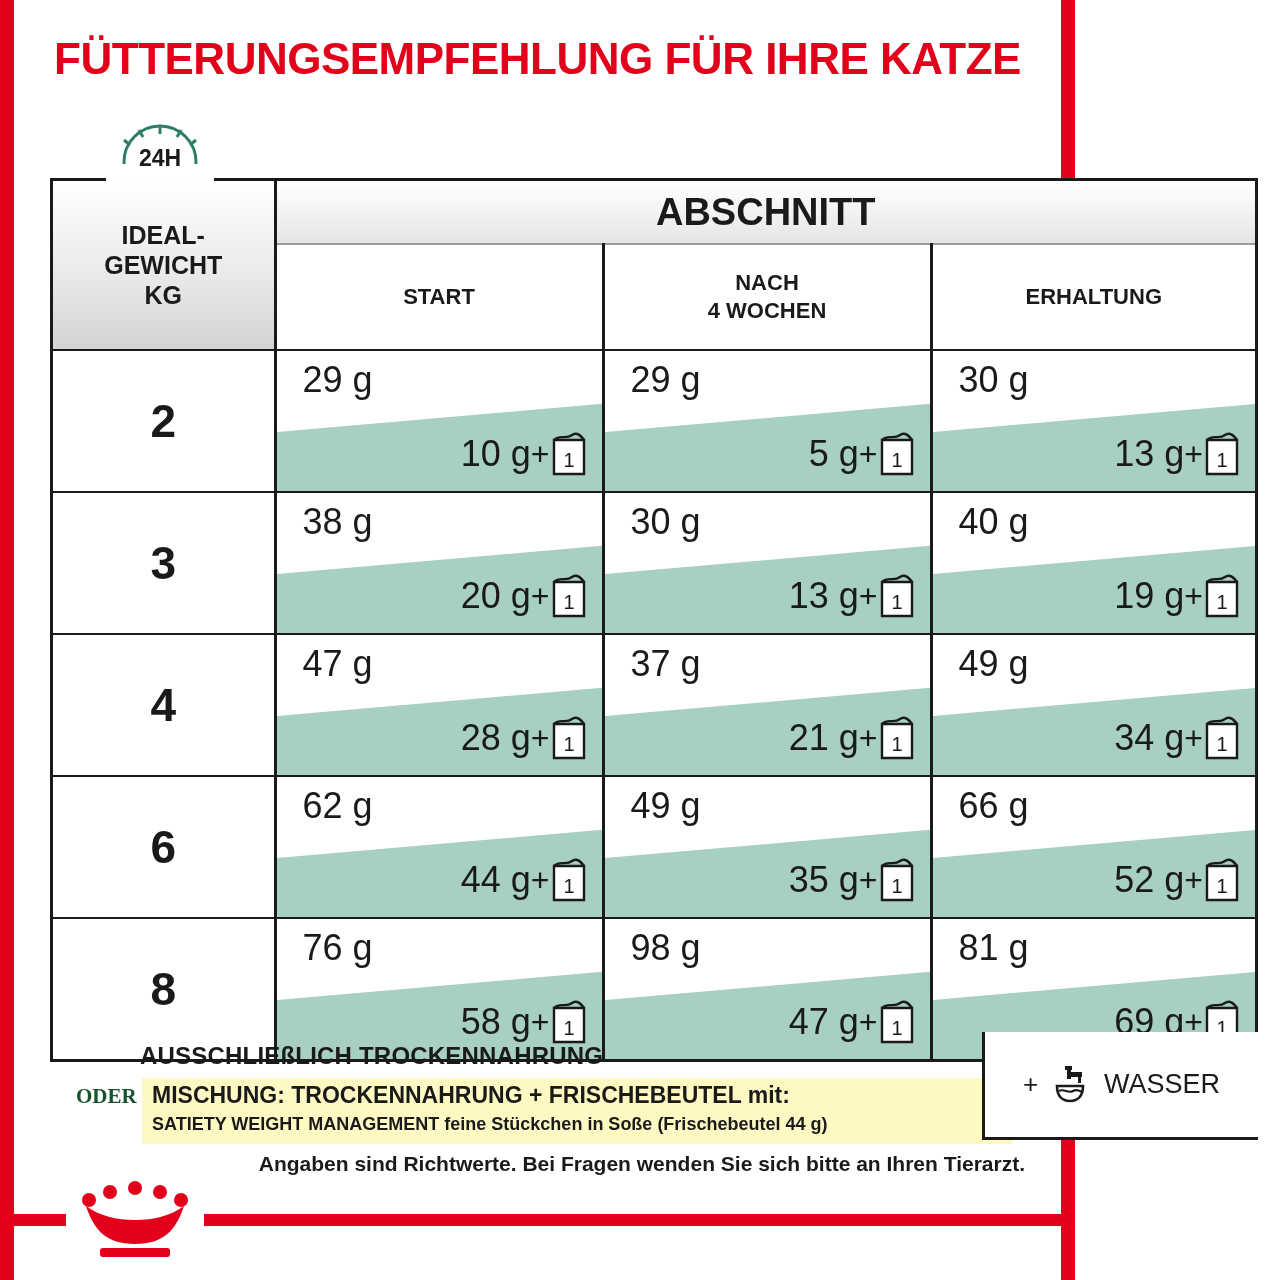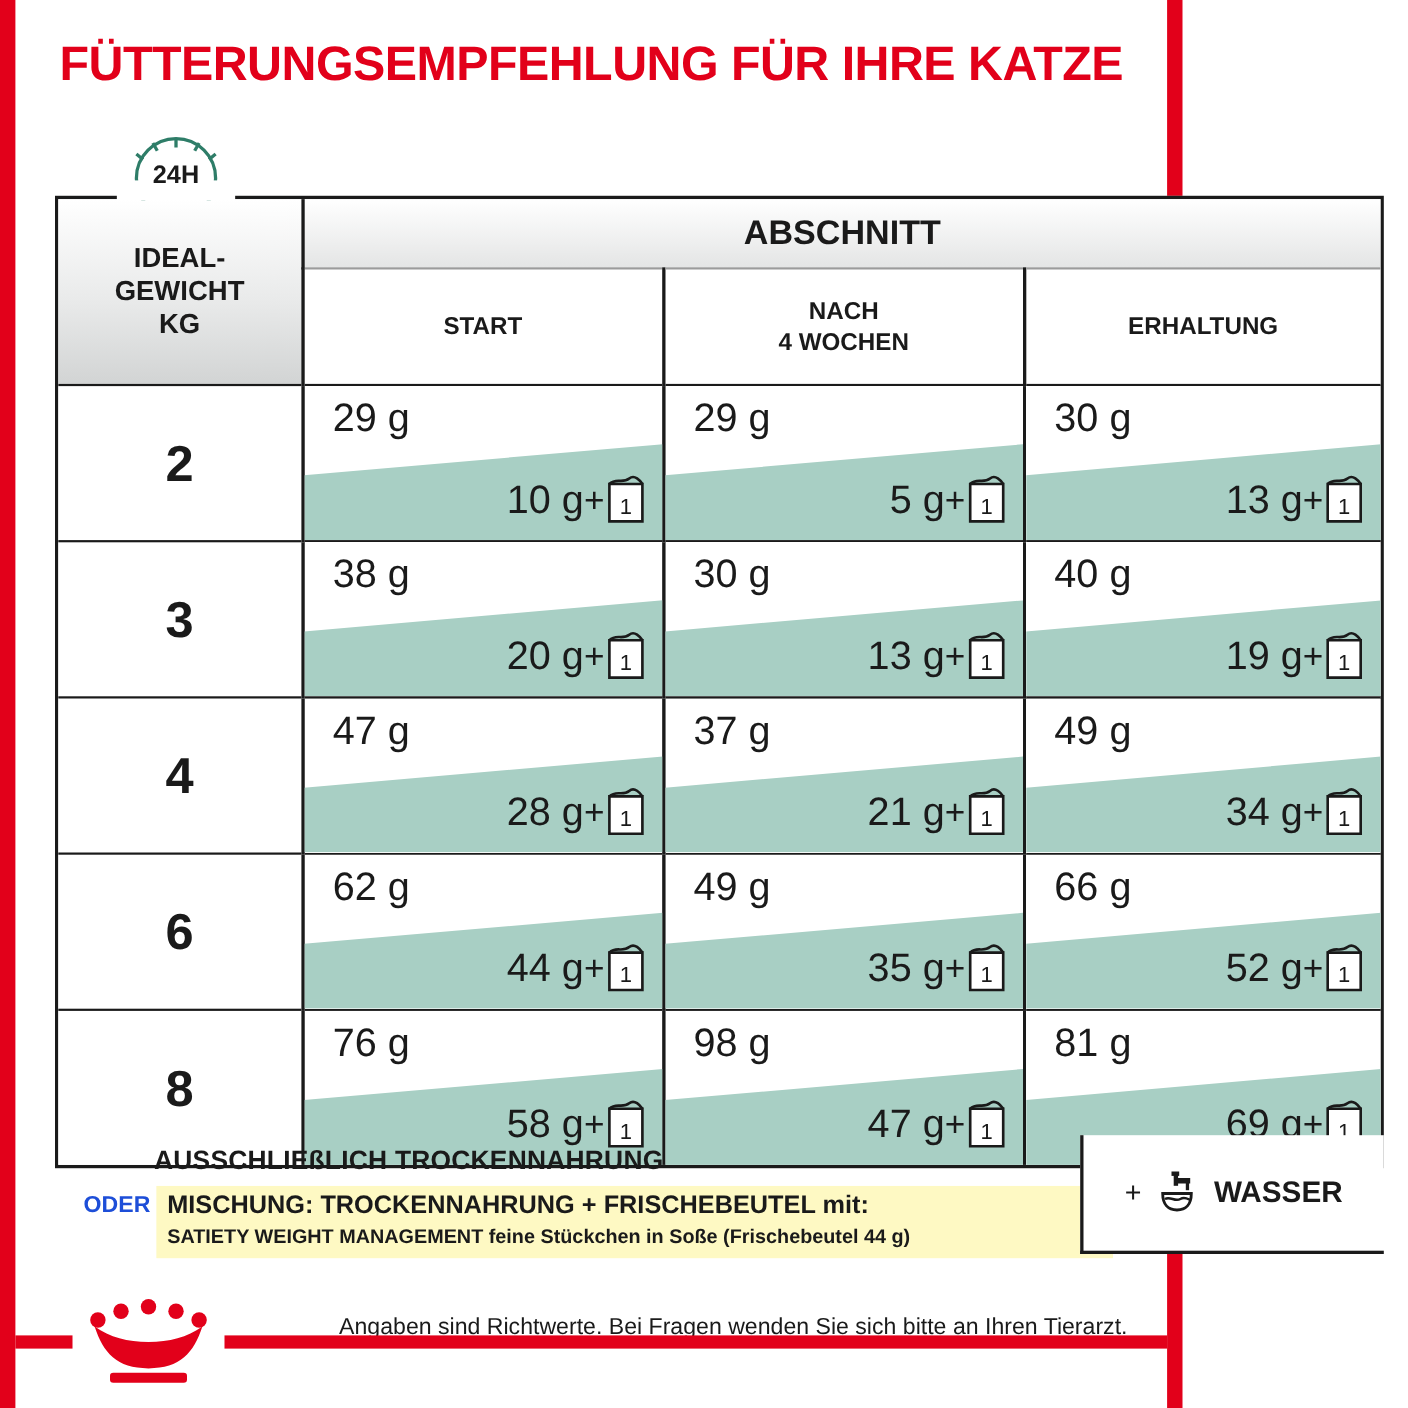--- a/index.html
+++ b/index.html
@@ -68,21 +68,21 @@
     font-size: 25px;
     line-height: 30px;
     color: #1a1a1a;
     border-right: 3px solid #1a1a1a;
     height: 168px;
   }
   .hdr-section {
     background: linear-gradient(to bottom, #ffffff 0%, #e4e5e5 100%);
     text-align: center;
     font-weight: bold;
-    font-size: 31px;
+    font-size: 38px;
     color: #1a1a1a;
     height: 62px;
     vertical-align: middle;
   }
   .hdr-sub {
     background: #ffffff;
     text-align: center;
     font-weight: bold;
     font-size: 22px;
     line-height: 28px;
@@ -161,21 +161,22 @@
     top: 1036px;
     width: 1208px;
     height: 108px;
   }
   .oder {
     position: absolute;
     left: 26px;
     top: 48px;
     font-weight: bold;
     font-size: 21px;
-    color: #1d4ed8;
+    color: #14532d;
+    font-family: Liberation Serif, serif;
   }
   .dryonly {
     position: absolute;
     left: 90px;
     top: 6px;
     font-weight: bold;
     font-size: 24px;
     color: #1a1a1a;
     letter-spacing: 0.2px;
   }
@@ -213,30 +214,29 @@
     border-left: 3px solid #1a1a1a;
     border-bottom: 3px solid #1a1a1a;
     box-sizing: border-box;
     background: #fff;
     display: flex;
     align-items: center;
     justify-content: center;
     gap: 10px;
   }
   .waterbox .wplus { font-size: 26px; font-weight: normal; color:#1a1a1a; }
-  .waterbox .wlabel { font-weight: bold; font-size: 27px; color: #1a1a1a; }
+  .waterbox .wlabel { font-weight: normal; font-size: 27px; color: #1a1a1a; }
 
   .note {
     position: absolute;
     right: 36px;
     top: 1152px;
-    font-weight: normal;
+    font-weight: bold;
     font-size: 21px;
     color: #1a1a1a;
-    margin-top: 43px;
   }
   
   .redbar {
     position: absolute;
     left: 0; right: 0;
     bottom: 54px;
     height: 12px;
     background: #e2001a;
   }
   .logo {

